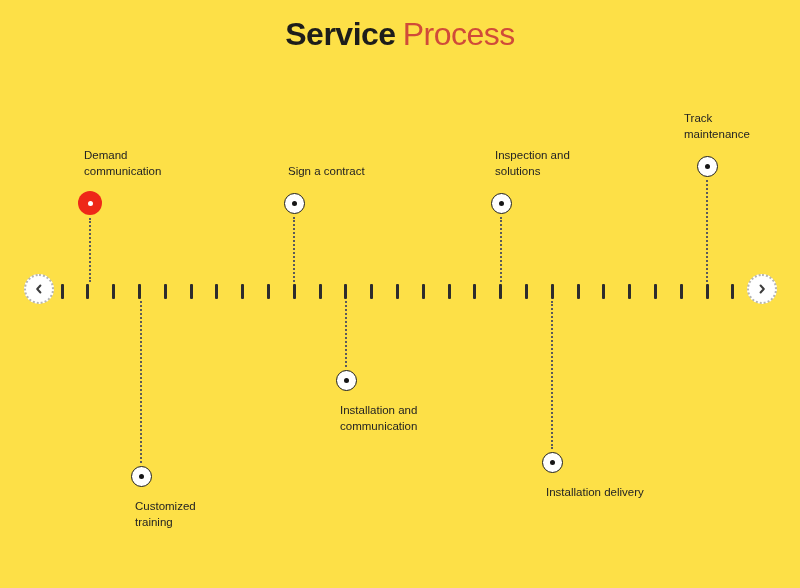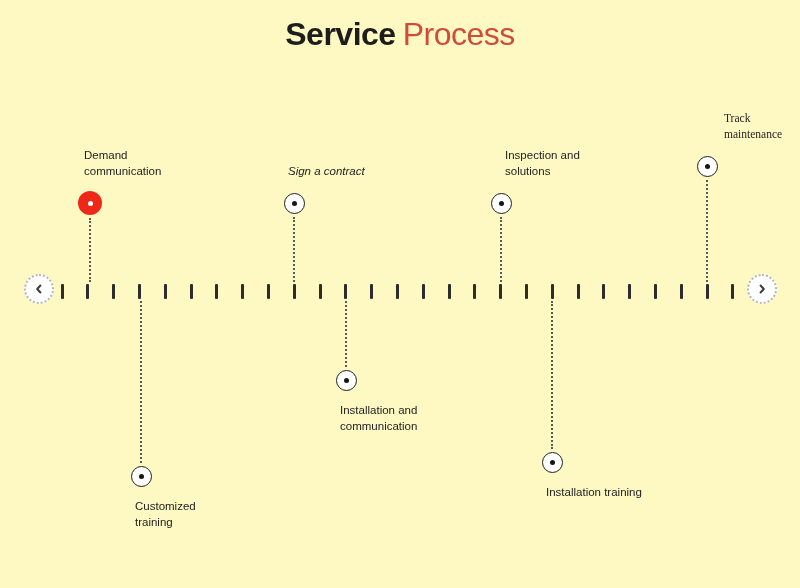--- a/index.html
+++ b/index.html
@@ -1,20 +1,20 @@
 <!DOCTYPE html>
 <html style="--highlight-red: #ee2818; --title-red: #d04b39; --ink: #232323;"><head>
 <meta charset="utf-8">
 <style>
   html, body { margin: 0; padding: 0; background: #ffffff; }
   .stage {
     position: relative;
     width: 800px;
     height: 588px;
-    background: #fef9c3;
+    background: #fde047;
     font-family: "Liberation Sans", sans-serif;
     overflow: hidden;
   }
 
   
   .title {
     position: absolute;
     top: 14px;
     left: 0;
     width: 100%;
@@ -170,49 +170,49 @@
         <div class="dot"></div>
       </div>
       <div class="label" style="left: 135px; top: 498px;">
         <div>Customized</div>
         <div>training</div>
       </div>
       <div class="connector" style="left: 293px; top: 216.5px; height: 65.5px;"></div>
       <div class="node" style="left: 283.5px; top: 192.5px; width: 21px; height: 21px;">
         <div class="dot"></div>
       </div>
-      <div class="label" style="left: 288px; top: 163px; font-style: italic;">
+      <div class="label" style="left: 288px; top: 163px;">
         <div>Sign a contract</div>
       </div>
       <div class="connector" style="left: 345px; top: 301px; height: 65.5px;"></div>
       <div class="node" style="left: 335.5px; top: 369.5px; width: 21px; height: 21px;">
         <div class="dot"></div>
       </div>
       <div class="label" style="left: 340px; top: 402px; text-align: right;">
         <div>Installation and</div>
         <div>communication</div>
       </div>
       <div class="connector" style="left: 500px; top: 216.5px; height: 65.5px;"></div>
       <div class="node" style="left: 490.5px; top: 192.5px; width: 21px; height: 21px;">
         <div class="dot"></div>
       </div>
-      <div class="label" style="left: 495px; top: 147px; margin-left: 10px;">
+      <div class="label" style="left: 495px; top: 147px;">
         <div>Inspection and</div>
         <div>solutions</div>
       </div>
       <div class="connector" style="left: 551px; top: 301px; height: 147.5px;"></div>
       <div class="node" style="left: 541.5px; top: 451.5px; width: 21px; height: 21px;">
         <div class="dot"></div>
       </div>
       <div class="label" style="left: 546px; top: 484px;">
-        <div>Installation training</div>
+        <div>Installation delivery</div>
       </div>
       <div class="connector" style="left: 706px; top: 179.5px; height: 102.5px;"></div>
       <div class="node" style="left: 696.5px; top: 155.5px; width: 21px; height: 21px;">
         <div class="dot"></div>
       </div>
-      <div class="label" style="left: 724px; top: 110px; font-family: Liberation Serif, serif;">
+      <div class="label" style="left: 684px; top: 110px;">
         <div>Track</div>
         <div>maintenance</div>
       </div>
     </div>
 
 </div>
 
 </body></html>

